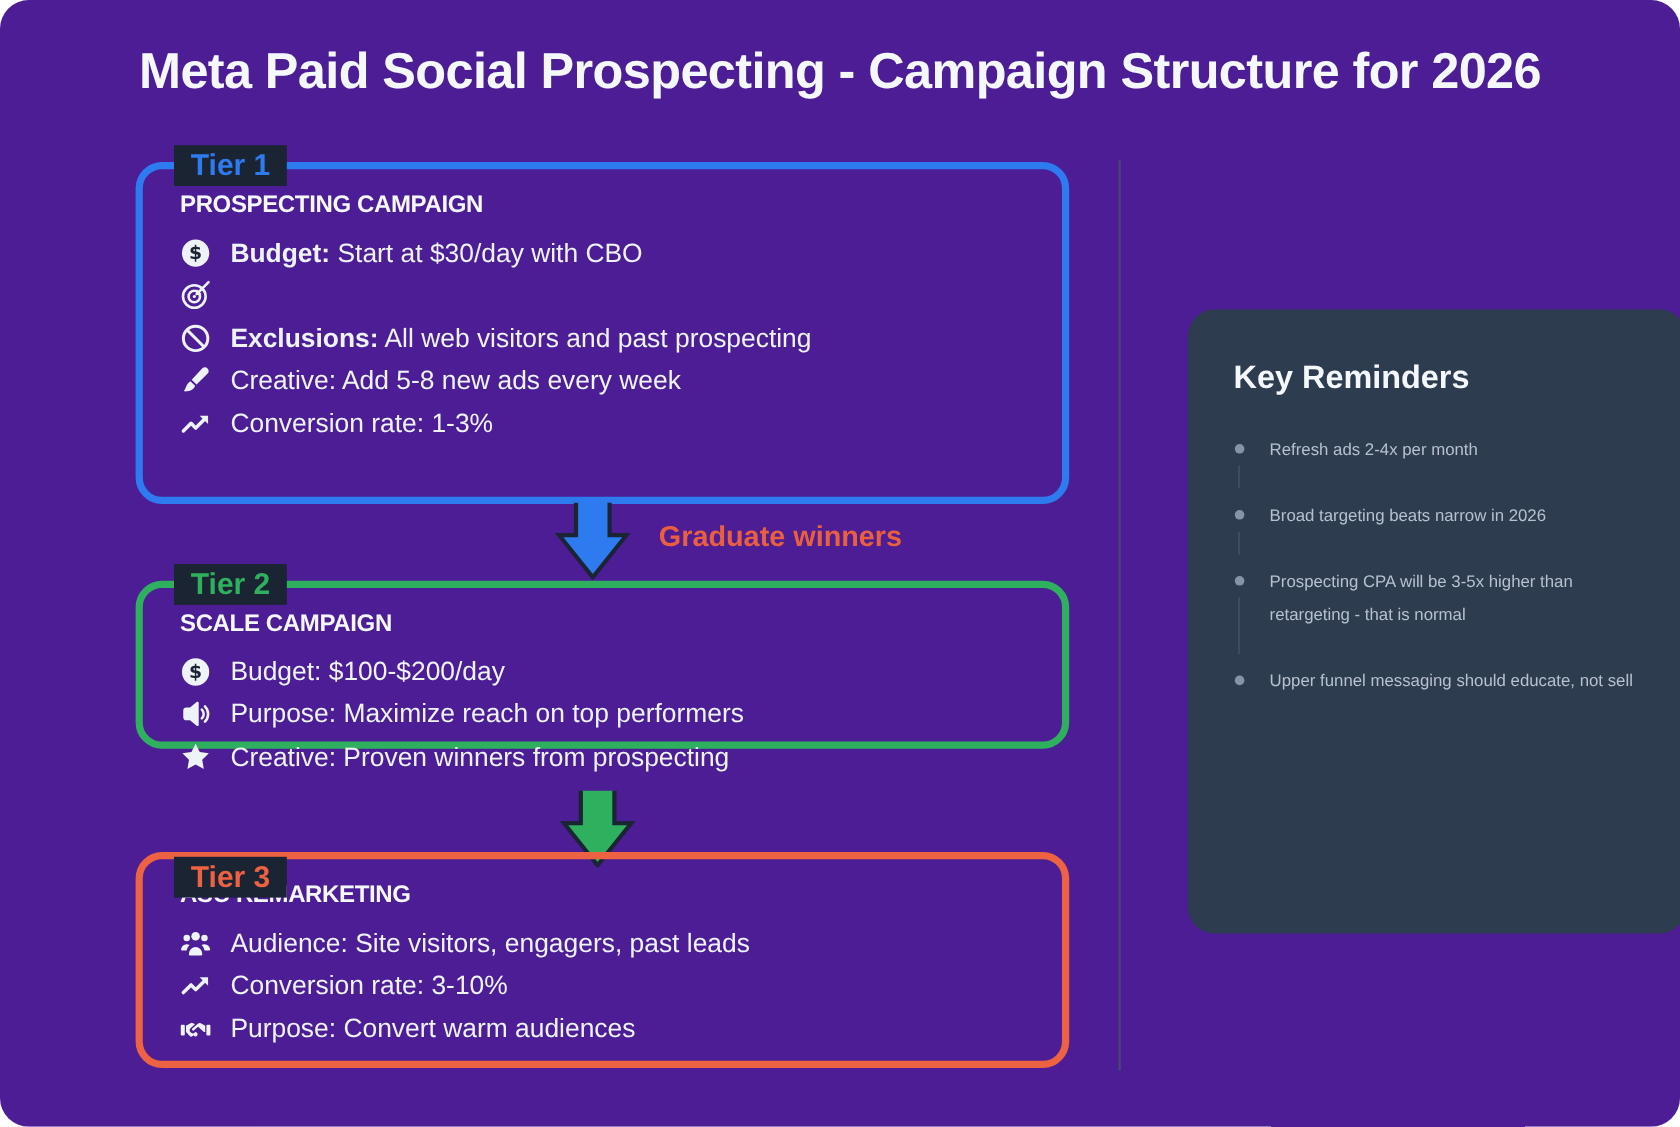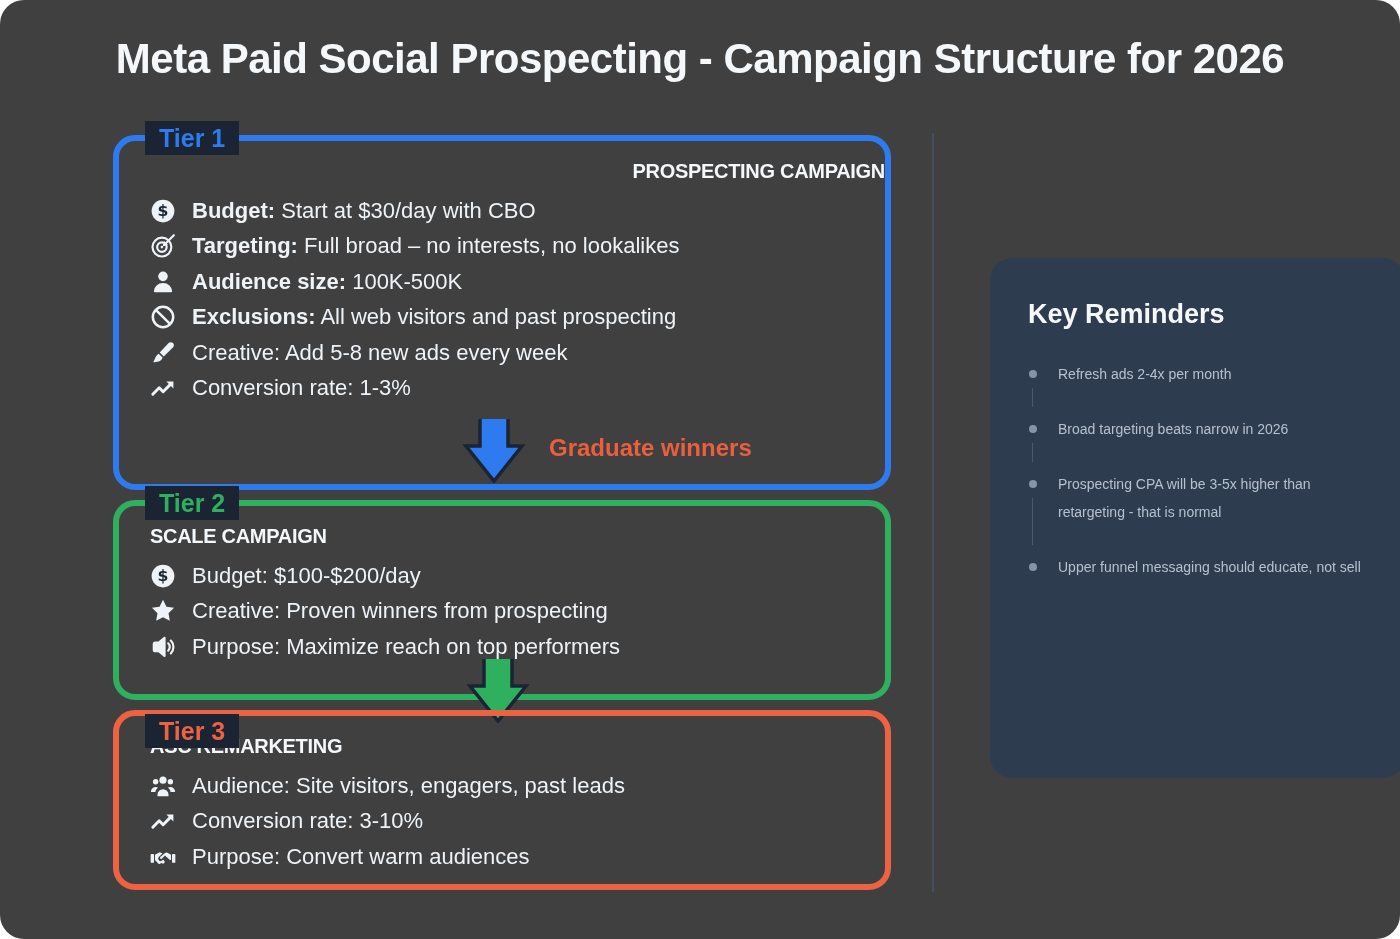--- a/index.html
+++ b/index.html
@@ -10,22 +10,22 @@
   }
   .page-title{
     position:absolute;top:34px;left:0;width:1400px;text-align:center;
     font-size:42px;line-height:50px;font-weight:bold;letter-spacing:-0.5px;color:#f5f8fb;margin:0;
   }
   
   .tier-box{
     position:absolute;left:113px;width:778px;box-sizing:border-box;
     border:6px solid #888;border-radius:22px;padding:0 0 0 31px;
   }
-  .tier-box.t0{top:135px;height:355px;text-align:right;}
-  .tier-box.t1{top:500px;height:200px;}
+  .tier-box.t0{top:135px;height:285px;}
+  .tier-box.t1{top:484px;height:140px;}
   .tier-box.t2{top:710px;height:180px;}
   .tier-label{
     position:absolute;top:-20px;left:26px;background:#1a2433;
     padding:0 14px;font-size:25px;font-weight:bold;line-height:34px;
   }
   .tier-heading{
     margin:14px 0 6px 0;font-size:20px;line-height:32px;font-weight:bold;
     letter-spacing:-0.3px;color:#f5f8fb;
   }
   .item-row{display:flex;align-items:center;height:35.5px;}
@@ -50,21 +50,21 @@
   .rem-item{position:relative;padding-left:30px;margin-bottom:27px;
     font-size:14px;line-height:28px;color:#b6c1cf;}
   .rem-item .dot{position:absolute;left:1px;top:10px;width:8px;height:8px;border-radius:50%;background:#8595a7;}
   .rem-item:not(:last-child)::after{
     content:"";position:absolute;left:4px;top:28px;bottom:-19px;width:1px;background:#4a5a6d;
   }
 </style>
 </head>
 <body>
 
-<div class="canvas" style="background: #404040;">
+<div class="canvas" style="background: #4c1d95;">
 
   <h1 class="page-title">Meta Paid Social Prospecting - Campaign Structure for 2026</h1>
 
   <div class="tier-box t0" style="border-color: rgb(46, 123, 240);">
     <span class="tier-label" style="color: rgb(46, 123, 240); background: rgb(26, 36, 51);">Tier 1</span>
     <h2 class="tier-heading">PROSPECTING CAMPAIGN</h2>
     <div class="items">
         <div class="item-row">
           <span class="item-icon">
             <svg viewBox="0 0 24 24">
@@ -77,30 +77,20 @@
         <div class="item-row">
           <span class="item-icon">
             <svg viewBox="0 0 24 24" fill="none" stroke="#eef3f8" stroke-width="2">
               <circle cx="11" cy="13" r="8.7"></circle>
               <circle cx="11" cy="13" r="4.4"></circle>
               <circle cx="11" cy="13" r="1.2" fill="#eef3f8" stroke="none"></circle>
               <path d="M22 2 L13 11" stroke-linecap="round"></path>
               <polygon points="11.8,12.2 16.6,11 13,7.4" fill="#eef3f8" stroke="none"></polygon>
             </svg>
           </span>
-          <span class="item-text"><b>Targeting:</b><span> Full broad – no interests, no lookalikes</span></span>
-        </div>
-        <div class="item-row">
-          <span class="item-icon">
-            <svg viewBox="0 0 24 24" fill="#eef3f8">
-              <circle cx="12" cy="6.8" r="4.4"></circle>
-              <path d="M3.6 20.6 a8.4 7.6 0 0 1 16.8 0 q0 .9 -1 .9 h-14.8 q-1 0 -1 -.9 z"></path>
-            </svg>
-          </span>
-          <span class="item-text"><b>Audience size:</b><span> 100K-500K</span></span>
         </div>
         <div class="item-row">
           <span class="item-icon">
             <svg viewBox="0 0 24 24" fill="none" stroke="#eef3f8" stroke-width="2.3">
               <circle cx="12" cy="12" r="9.4"></circle>
               <path d="M5.6 5.6 L18.4 18.4"></path>
             </svg>
           </span>
           <span class="item-text"><b>Exclusions:</b><span> All web visitors and past prospecting</span></span>
         </div>
@@ -139,34 +129,34 @@
             <svg viewBox="0 0 24 24">
               <circle cx="12" cy="12" r="10.5" fill="#eef3f8"></circle>
               <text x="12" y="16.8" text-anchor="middle" font-size="14.5" font-weight="bold" fill="#1a2433" font-family="DejaVu Sans, sans-serif">$</text>
             </svg>
           </span>
           <span class="item-text"><b></b><span>Budget: $100-$200/day</span></span>
         </div>
         <div class="item-row">
           <span class="item-icon">
             <svg viewBox="0 0 24 24" fill="#eef3f8">
-              <polygon points="12,1.6 15.2,8 22.2,9 17.1,14 18.3,21 12,17.7 5.7,21 6.9,14 1.8,9 8.8,8"></polygon>
-            </svg>
-          </span>
-          <span class="item-text"><b></b><span>Creative: Proven winners from prospecting</span></span>
-        </div>
-        <div class="item-row">
-          <span class="item-icon">
-            <svg viewBox="0 0 24 24" fill="#eef3f8">
               <path d="M14.4 3.6 v16.8 c0 .8 -1 1.2 -1.6 .7 L7.7 16.9 H4.9 A2.4 2.4 0 0 1 2.5 14.5 v-5.1 A2.4 2.4 0 0 1 4.9 7 h2.8 l5.1 -4.2 c.6 -.5 1.6 -.1 1.6 .8 z"></path>
               <path d="M16.8 8.6 a4.8 4.8 0 0 1 0 6.8" stroke="#eef3f8" stroke-width="2" fill="none" stroke-linecap="round"></path>
               <path d="M19.2 6.1 a8.4 8.4 0 0 1 0 11.8" stroke="#eef3f8" stroke-width="2" fill="none" stroke-linecap="round"></path>
             </svg>
           </span>
           <span class="item-text"><b></b><span>Purpose: Maximize reach on top performers</span></span>
+        </div>
+        <div class="item-row">
+          <span class="item-icon">
+            <svg viewBox="0 0 24 24" fill="#eef3f8">
+              <polygon points="12,1.6 15.2,8 22.2,9 17.1,14 18.3,21 12,17.7 5.7,21 6.9,14 1.8,9 8.8,8"></polygon>
+            </svg>
+          </span>
+          <span class="item-text"><b></b><span>Creative: Proven winners from prospecting</span></span>
         </div>
       </div>
   </div>
 
   <svg class="flow-arrow" style="left:466px;top:659px" width="64" height="64" viewBox="0 0 64 64">
     <path d="M18 -8 h28 v35 h14 L32 62 4 27 h14 z" fill="#2eb05e" stroke="#1a2433" stroke-width="3.5"></path>
   </svg>
 
   <div class="tier-box t2" style="border-color: rgb(236, 98, 66);">
     <span class="tier-label" style="color: rgb(236, 98, 66); background: rgb(26, 36, 51); margin-top: 18px;">Tier 3</span>

